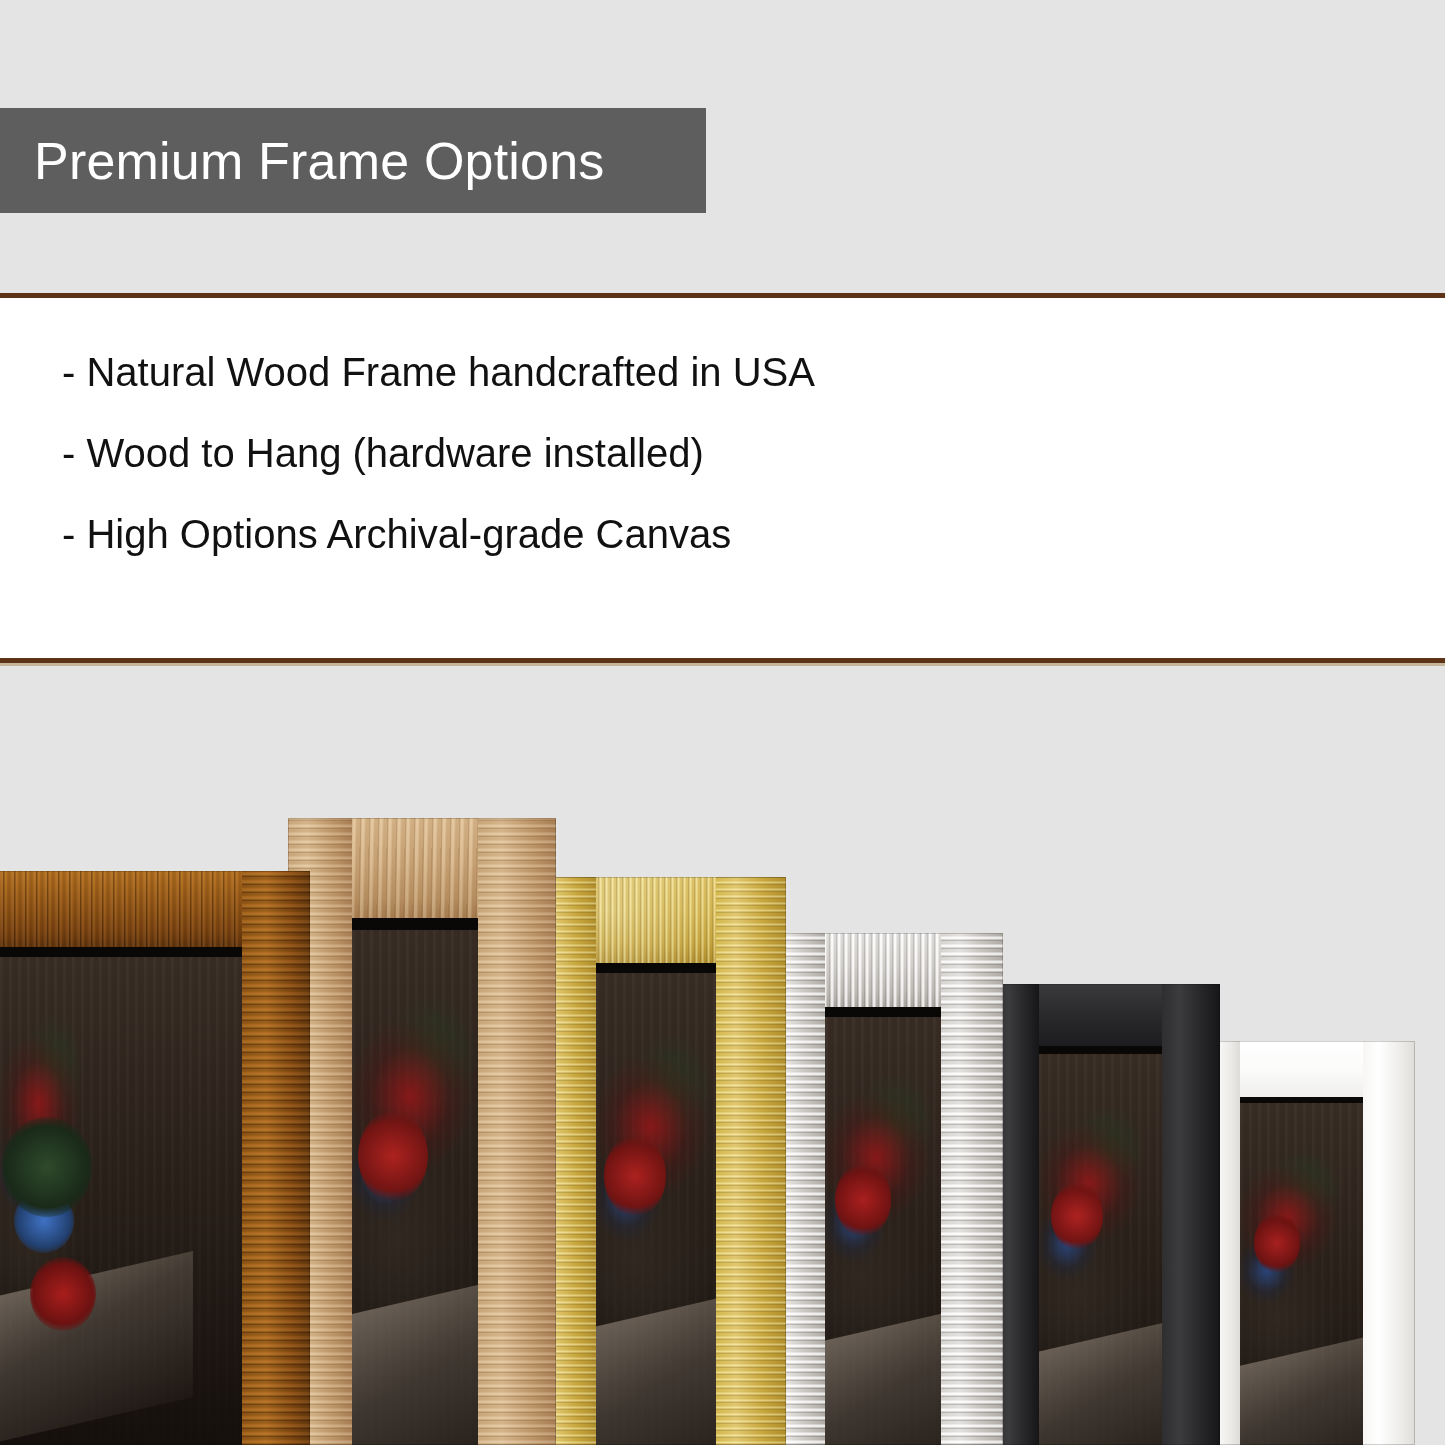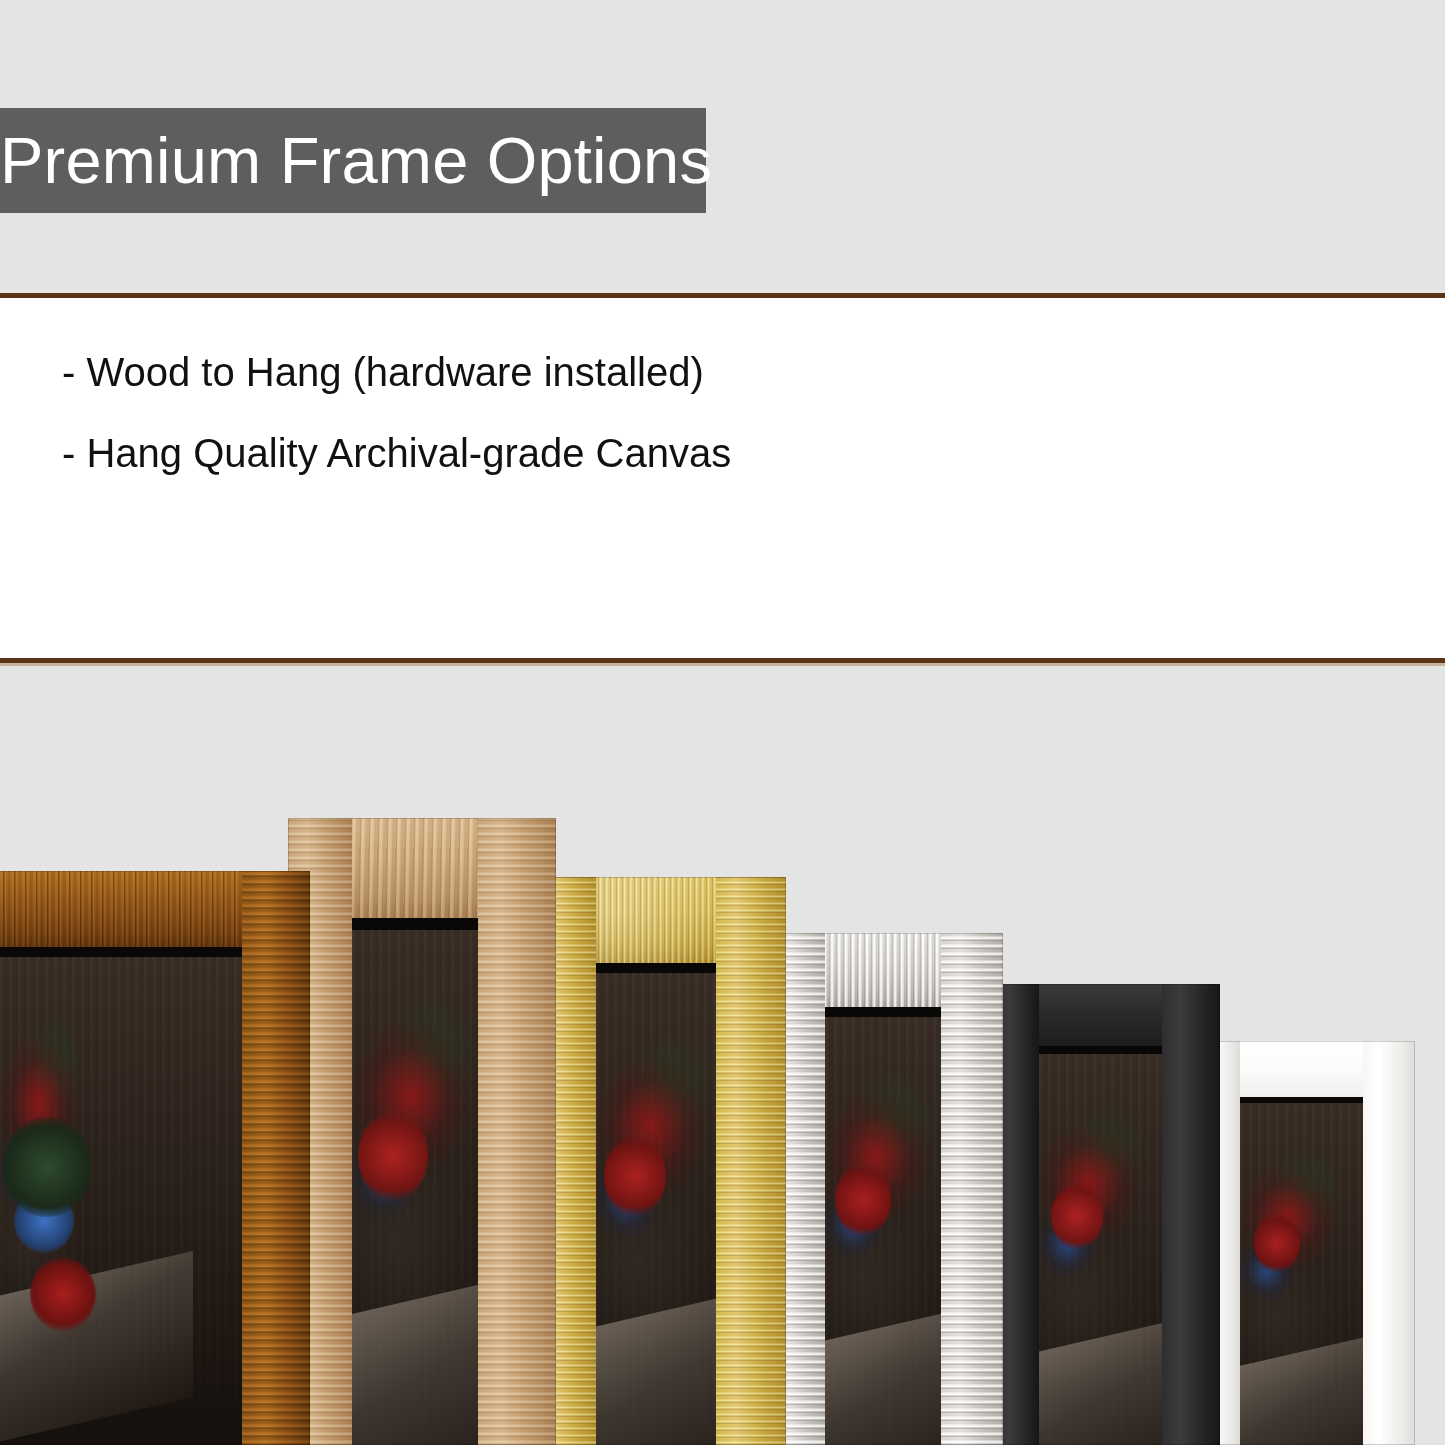--- a/index.html
+++ b/index.html
@@ -16,23 +16,24 @@
     position:absolute;left:0;top:0;width:1445px;height:293px;
     background:#e4e4e4;
   }
   .title-banner{
     position:absolute;left:0;top:108px;width:706px;height:105px;
     background:#5e5e5e;
     display:flex;align-items:center;
   }
   .title-banner .title-text{
     color:#ffffff;
-    font-size:65px;
+    font-size:52px;
     font-weight:400;
     letter-spacing:0.2px;
+    padding-left:34px;
     white-space:nowrap;
   }
 
   .rule{
     position:absolute;left:0;width:1445px;height:5px;background:#5c3317;
   }
   .rule.top{top:293px;}
   .rule.bottom{top:658px;}
   .rule-thin{
     position:absolute;left:0;width:1445px;height:3px;background:#c8b49a;top:663px;
@@ -189,24 +190,27 @@
 <div class="header-zone">
   <div class="title-banner">
     <span class="title-text">Premium Frame Options</span>
   </div>
 </div>
 
 <div class="rule top"></div>
 
 <div class="features">
   <div class="feature-row">
+    <span>- Natural Wood Frame handcrafted in USA</span>
+  </div>
+  <div class="feature-row">
     <span>- Wood to Hang (hardware installed)</span>
   </div>
   <div class="feature-row">
-    <span>- Hang Quality Archival-grade Canvas</span>
+    <span>- High Options Archival-grade Canvas</span>
   </div>
 </div>
 
 <div class="rule bottom"></div>
 <div class="rule-thin"></div>
 
 <div class="showcase">
 
   <div class="frame" style="left:1200px;top:375px;width:215px;height:404px;">
     <div class="inner">

